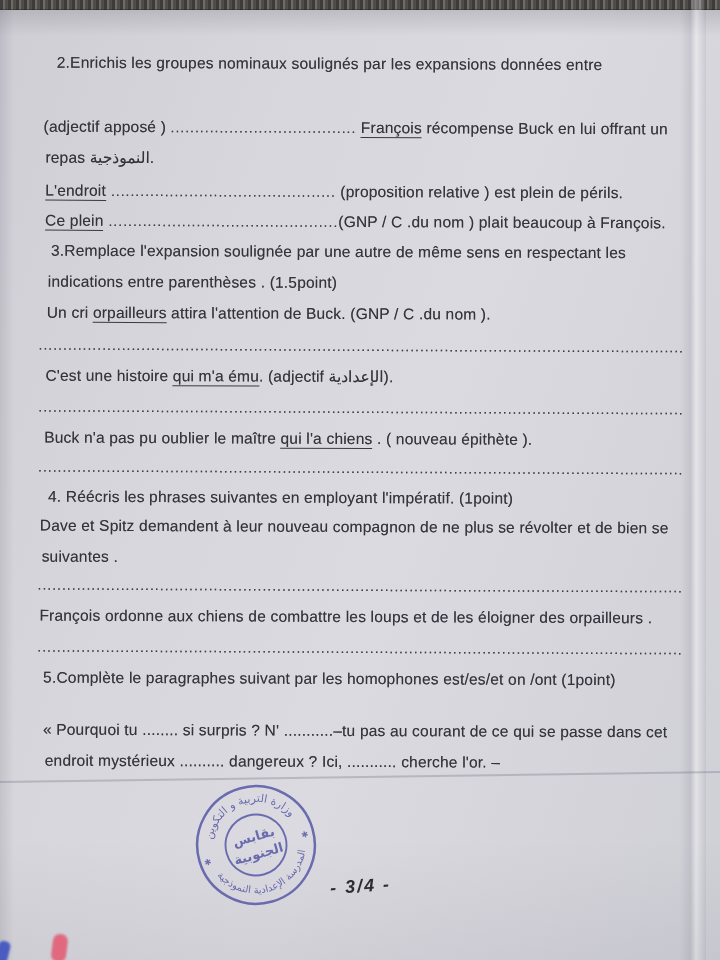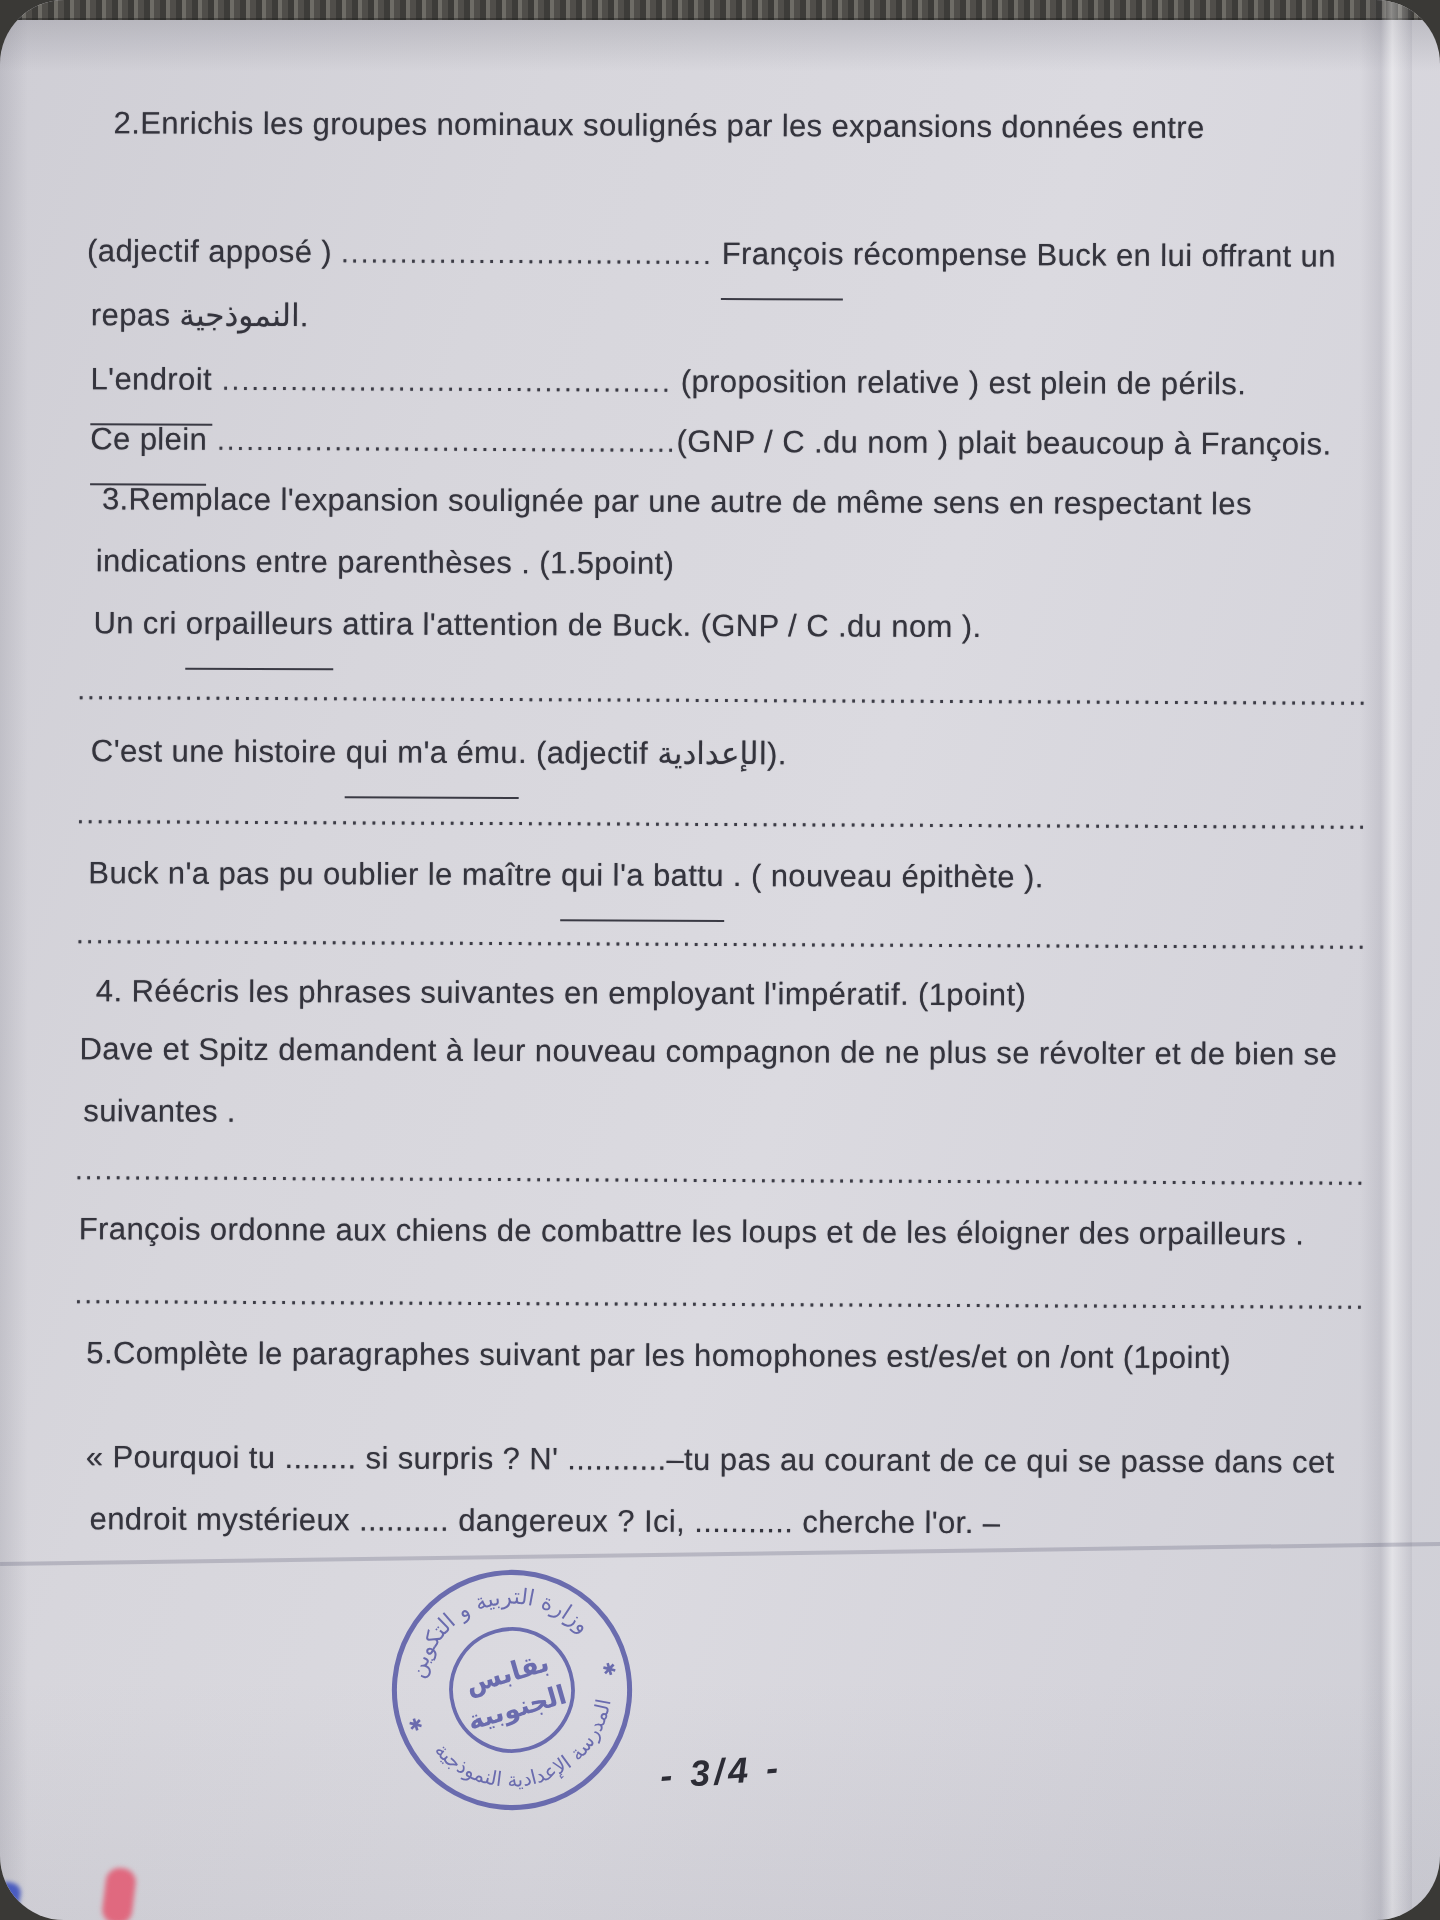--- a/index.html
+++ b/index.html
@@ -1,40 +1,40 @@
 <!DOCTYPE html>
 <html><head>
 <meta charset="utf-8">
 <style>
   * { margin:0; padding:0; box-sizing:border-box; }
   body { width:720px; height:960px; overflow:hidden; background:#3a3936;
          font-family:"Liberation Sans", sans-serif; }
   .photo { position:relative; width:720px; height:960px; overflow:hidden;
-           background:linear-gradient(108deg,#cfced5 0%,#d7d6dc 28%,#dbdae0 55%,#d5d4db 80%,#cfcfd6 100%);border-radius:32px; }
+           background:linear-gradient(108deg,#cfced5 0%,#d7d6dc 28%,#dbdae0 55%,#d5d4db 80%,#cfcfd6 100%); }
 
   
   .top-band { position:absolute; top:0; left:0; width:720px; height:10px;
     background:repeating-linear-gradient(90deg,#3d3c39 0 3px,#6e6c66 3px 5px,#504e4a 5px 8px);
     border-bottom:1px solid rgba(30,30,28,.45); }
   .top-shadow { position:absolute; top:10px; left:0; width:720px; height:26px;
     background:linear-gradient(180deg,rgba(70,70,80,.18),rgba(70,70,80,0)); }
 
   
   .crease { position:absolute; top:0; right:14px; width:26px; height:960px;
     background:linear-gradient(90deg,rgba(60,60,80,0),rgba(60,60,80,.10) 40%,rgba(255,255,255,.38) 62%,rgba(60,60,80,.08)); }
   .left-shade { position:absolute; top:0; left:0; width:14px; height:960px;
     background:linear-gradient(90deg,rgba(80,80,95,.14),rgba(80,80,95,0)); }
   .bottom-shade { position:absolute; left:0; bottom:0; width:720px; height:120px;
     background:linear-gradient(0deg,rgba(120,120,135,.10),rgba(120,120,135,0)); }
 
   .content { position:absolute; top:0; left:0; width:720px; height:960px;
     transform:rotate(.25deg); color:#34343d; font-size:15.5px; letter-spacing:.2px;
     text-shadow:0 0 .5px rgba(45,45,55,.55); }
   .line { position:absolute; white-space:nowrap; }
-  .u { border-bottom:1.6px solid #3a3a44; padding-bottom:13px; }
+  .u { border-bottom:1.6px solid #3a3a44; padding-bottom:1px; }
   .dots { font-size:14px; letter-spacing:1px; color:#3c3c46; }
   .dotline { width:644px; overflow:hidden; }
 
   
   .pencil-line { position:absolute; top:776px; left:0; width:724px; height:1.5px;
     background:rgba(95,95,120,.28); transform:rotate(-.8deg); }
 
   
   .stamp { position:absolute; top:782px; left:193px; width:126px; height:126px;
     transform:rotate(-16deg); opacity:.88; }
@@ -83,21 +83,21 @@
       <span>Un cri </span><span class="u">orpailleurs</span><span> attira l'attention de Buck. (GNP / C .du nom ).</span>
     </div>
     <div class="line dots dotline" style="top:338px;left:38px">................................................................................................................................................................</div>
 
     <div class="line" style="top:368px;left:45px">
       <span>C'est une histoire </span><span class="u">qui  m'a ému</span><span>.  (adjectif الإعدادية).</span>
     </div>
     <div class="line dots dotline" style="top:400px;left:38px">................................................................................................................................................................</div>
 
     <div class="line" style="top:430px;left:44px">
-      <span>Buck n'a pas pu oublier le maître </span><span class="u">qui l'a battu</span><span> . ( nouveau épithète ).</span>
+      <span>Buck n'a pas pu oublier le maître </span><span class="u">qui l'a chiens</span><span> . ( nouveau épithète ).</span>
     </div>
     <div class="line dots dotline" style="top:460px;left:38px">................................................................................................................................................................</div>
 
     <div class="line" style="top:489px;left:48px">4.  Réécris les phrases suivantes en employant l'impératif. (1point)</div>
     <div class="line" style="top:518px;left:40px">Dave et Spitz demandent à leur nouveau compagnon de ne plus se révolter et de bien  se</div>
     <div class="line" style="top:549px;left:42px">suivantes .</div>
     <div class="line dots dotline" style="top:578px;left:38px">................................................................................................................................................................</div>
 
     <div class="line" style="top:608px;left:40px">François ordonne aux chiens de combattre les loups et de les éloigner des orpailleurs .</div>
     <div class="line dots dotline" style="top:640px;left:38px">................................................................................................................................................................</div>

